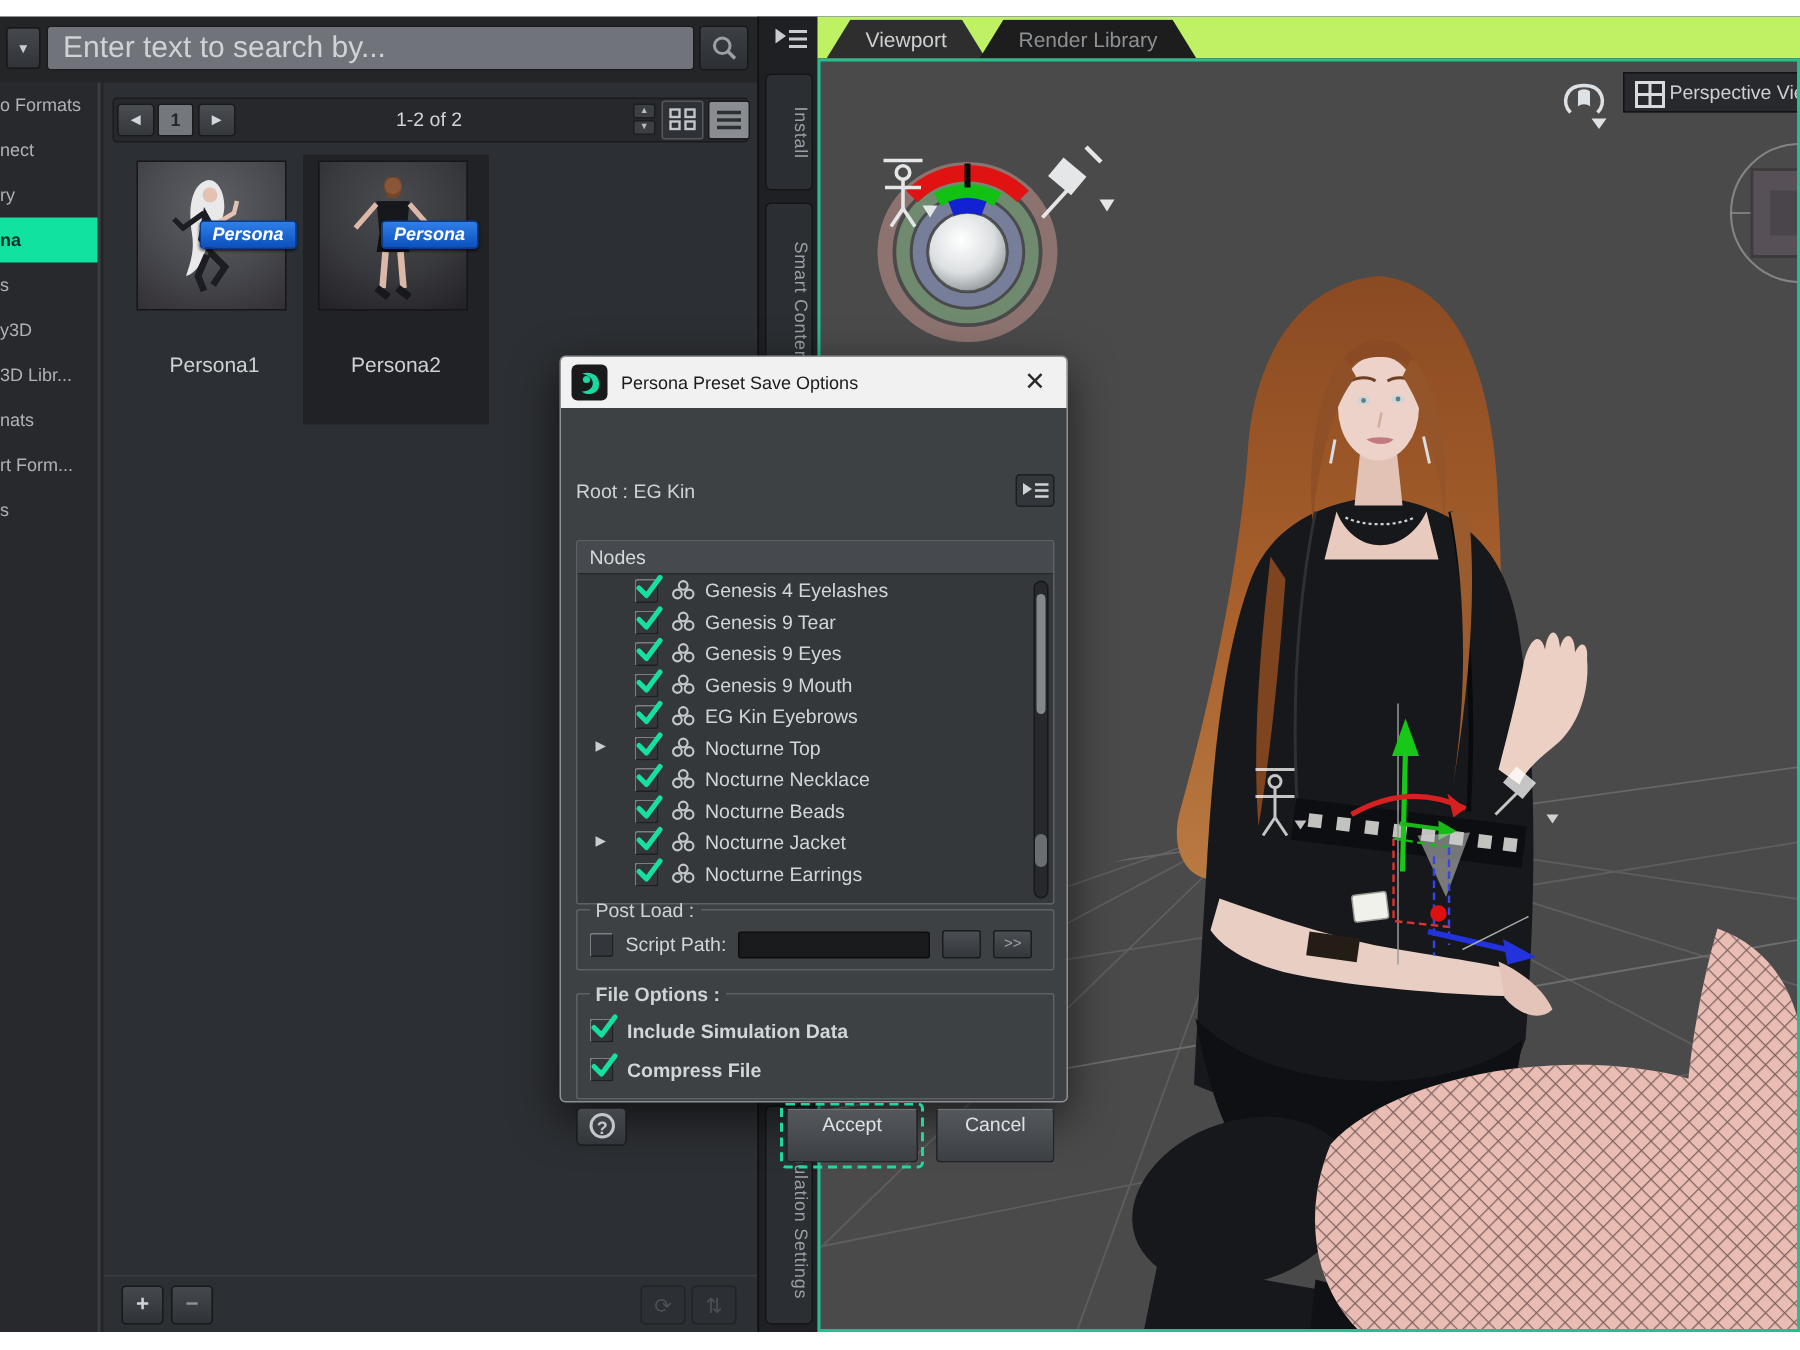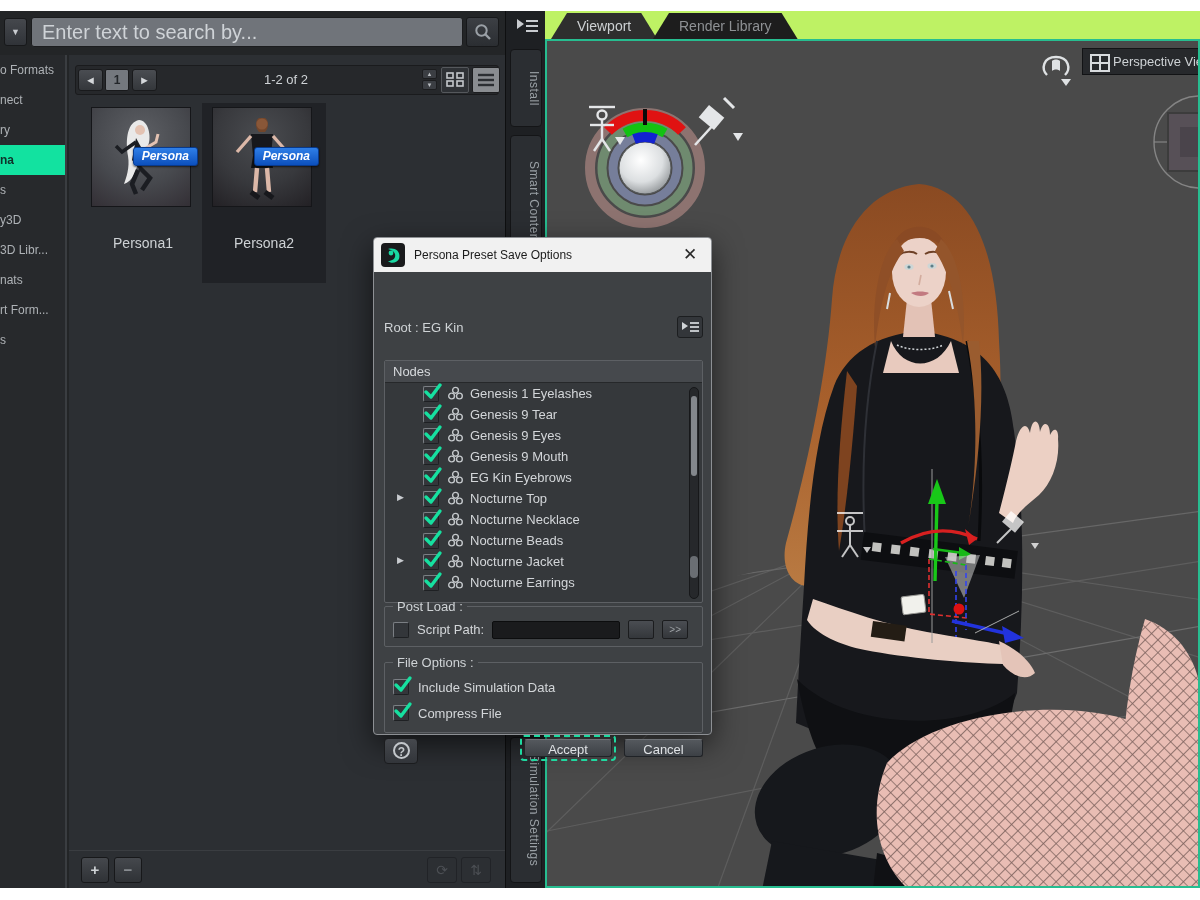--- a/index.html
+++ b/index.html
@@ -90,34 +90,34 @@
     border-radius:2px;flex:0 0 auto;}
   .checkbox .check{position:absolute;left:-1px;top:-4px;width:19px;height:17px;overflow:visible;}
   .node-ico{width:17px;height:15px;margin:0 6px 0 8px;flex:0 0 auto;}
   .node-label{color:#d3d6d9;font-size:13px;white-space:nowrap;}
   .nscroll{position:absolute;right:3px;top:26px;width:10px;height:212px;background:#26282b;border:1px solid #17181a;border-radius:5px;}
   .nscroll .nthumb{position:absolute;left:1px;top:8px;width:6px;height:80px;background:#83878c;border-radius:3px;}
   .nscroll .nknob{position:absolute;left:0px;top:168px;width:8px;height:22px;background:#6a6e73;border-radius:4px;}
   fieldset{position:absolute;border:1px solid #5d6064;border-radius:2px;margin:0;padding:4px 8px;}
   fieldset legend{color:#cfd3d6;font-size:13px;padding:0 4px;}
   .fs-post{left:10px;top:327px;width:319px;height:48px;}
-  .fs-file{left:10px;top:383px;width:319px;height:78px;}
+  .fs-file{left:10px;top:383px;width:319px;height:78px;font-weight:bold;}
   .script-row{display:flex;align-items:center;gap:8px;margin-top:2px;}
   .script-label{color:#d3d6d9;font-size:13px;}
   .script-input{width:128px;height:18px;background:#1a1b1d;border:1px solid #0c0d0e;border-radius:2px;}
   .mini-btn{width:26px;height:19px;background:linear-gradient(#4a4d52,#34373b);border:1px solid #1b1c1e;border-radius:2px;
     color:#9da1a5;font-size:10px;text-align:center;line-height:18px;}
   .opt-row{position:relative;height:26px;display:flex;align-items:center;gap:9px;text-align:center;}
   .opt-label{color:#d3d6d9;font-size:13px;}
   .dlg-footer{position:absolute;left:10px;top:466px;width:319px;height:30px;}
   .help-btn{position:absolute;left:0;top:0;width:34px;height:26px;background:linear-gradient(#45484d,#32353a);border:1px solid #1b1c1e;border-radius:4px;}
   .help-btn span{position:absolute;left:8px;top:3px;width:17px;height:17px;border:2px solid #c3c7cb;border-radius:50%;
     color:#c3c7cb;font-size:12px;font-weight:bold;text-align:center;line-height:16px;}
   .accept-wrap{position:absolute;left:136px;top:-3px;border:2px dashed #1fd8a0;border-radius:4px;padding:2px;}
-  .dlg-btn{width:88px;height:18px;background:linear-gradient(#54585d,#3c4045);border:1px solid #202327;border-top-color:#6e7277;
+  .dlg-btn{width:88px;height:36px;background:linear-gradient(#54585d,#3c4045);border:1px solid #202327;border-top-color:#6e7277;
     border-radius:3px;color:#dfe2e5;font-size:13px;text-align:center;line-height:20px;}
   .cancel-btn{position:absolute;left:240px;top:1px;width:79px;}
 </style>
 </head>
 <body>
 
 <div id="app">
 <div id="ui">
 
   <div class="searchbar">
@@ -458,21 +458,21 @@
         <path d="M3 9 L8 14 L17 2" fill="none" stroke="#16e0a0" stroke-width="3.4" stroke-linecap="round" stroke-linejoin="round"></path>
       </svg>
     </span>
     <svg class="node-ico" viewBox="0 0 17 15">
       <g fill="none" stroke="#c3c7ca" stroke-width="1.4">
         <circle cx="8.5" cy="4.3" r="2.9"></circle>
                     <circle cx="4.6" cy="10" r="2.9"></circle>
                     <circle cx="12.4" cy="10" r="2.9"></circle>
       </g>
     </svg>
-    <span class="node-label">Genesis 1 Eyelashes</span>
+    <span class="node-label">Genesis 4 Eyelashes</span>
   </div>
               <div class="node-row">
 
     <span class="checkbox">
       <svg class="check" viewBox="0 0 19 17">
         <path d="M3 9 L8 14 L17 2" fill="none" stroke="#16e0a0" stroke-width="3.4" stroke-linecap="round" stroke-linejoin="round"></path>
       </svg>
     </span>
     <svg class="node-ico" viewBox="0 0 17 15">
       <g fill="none" stroke="#c3c7ca" stroke-width="1.4">

